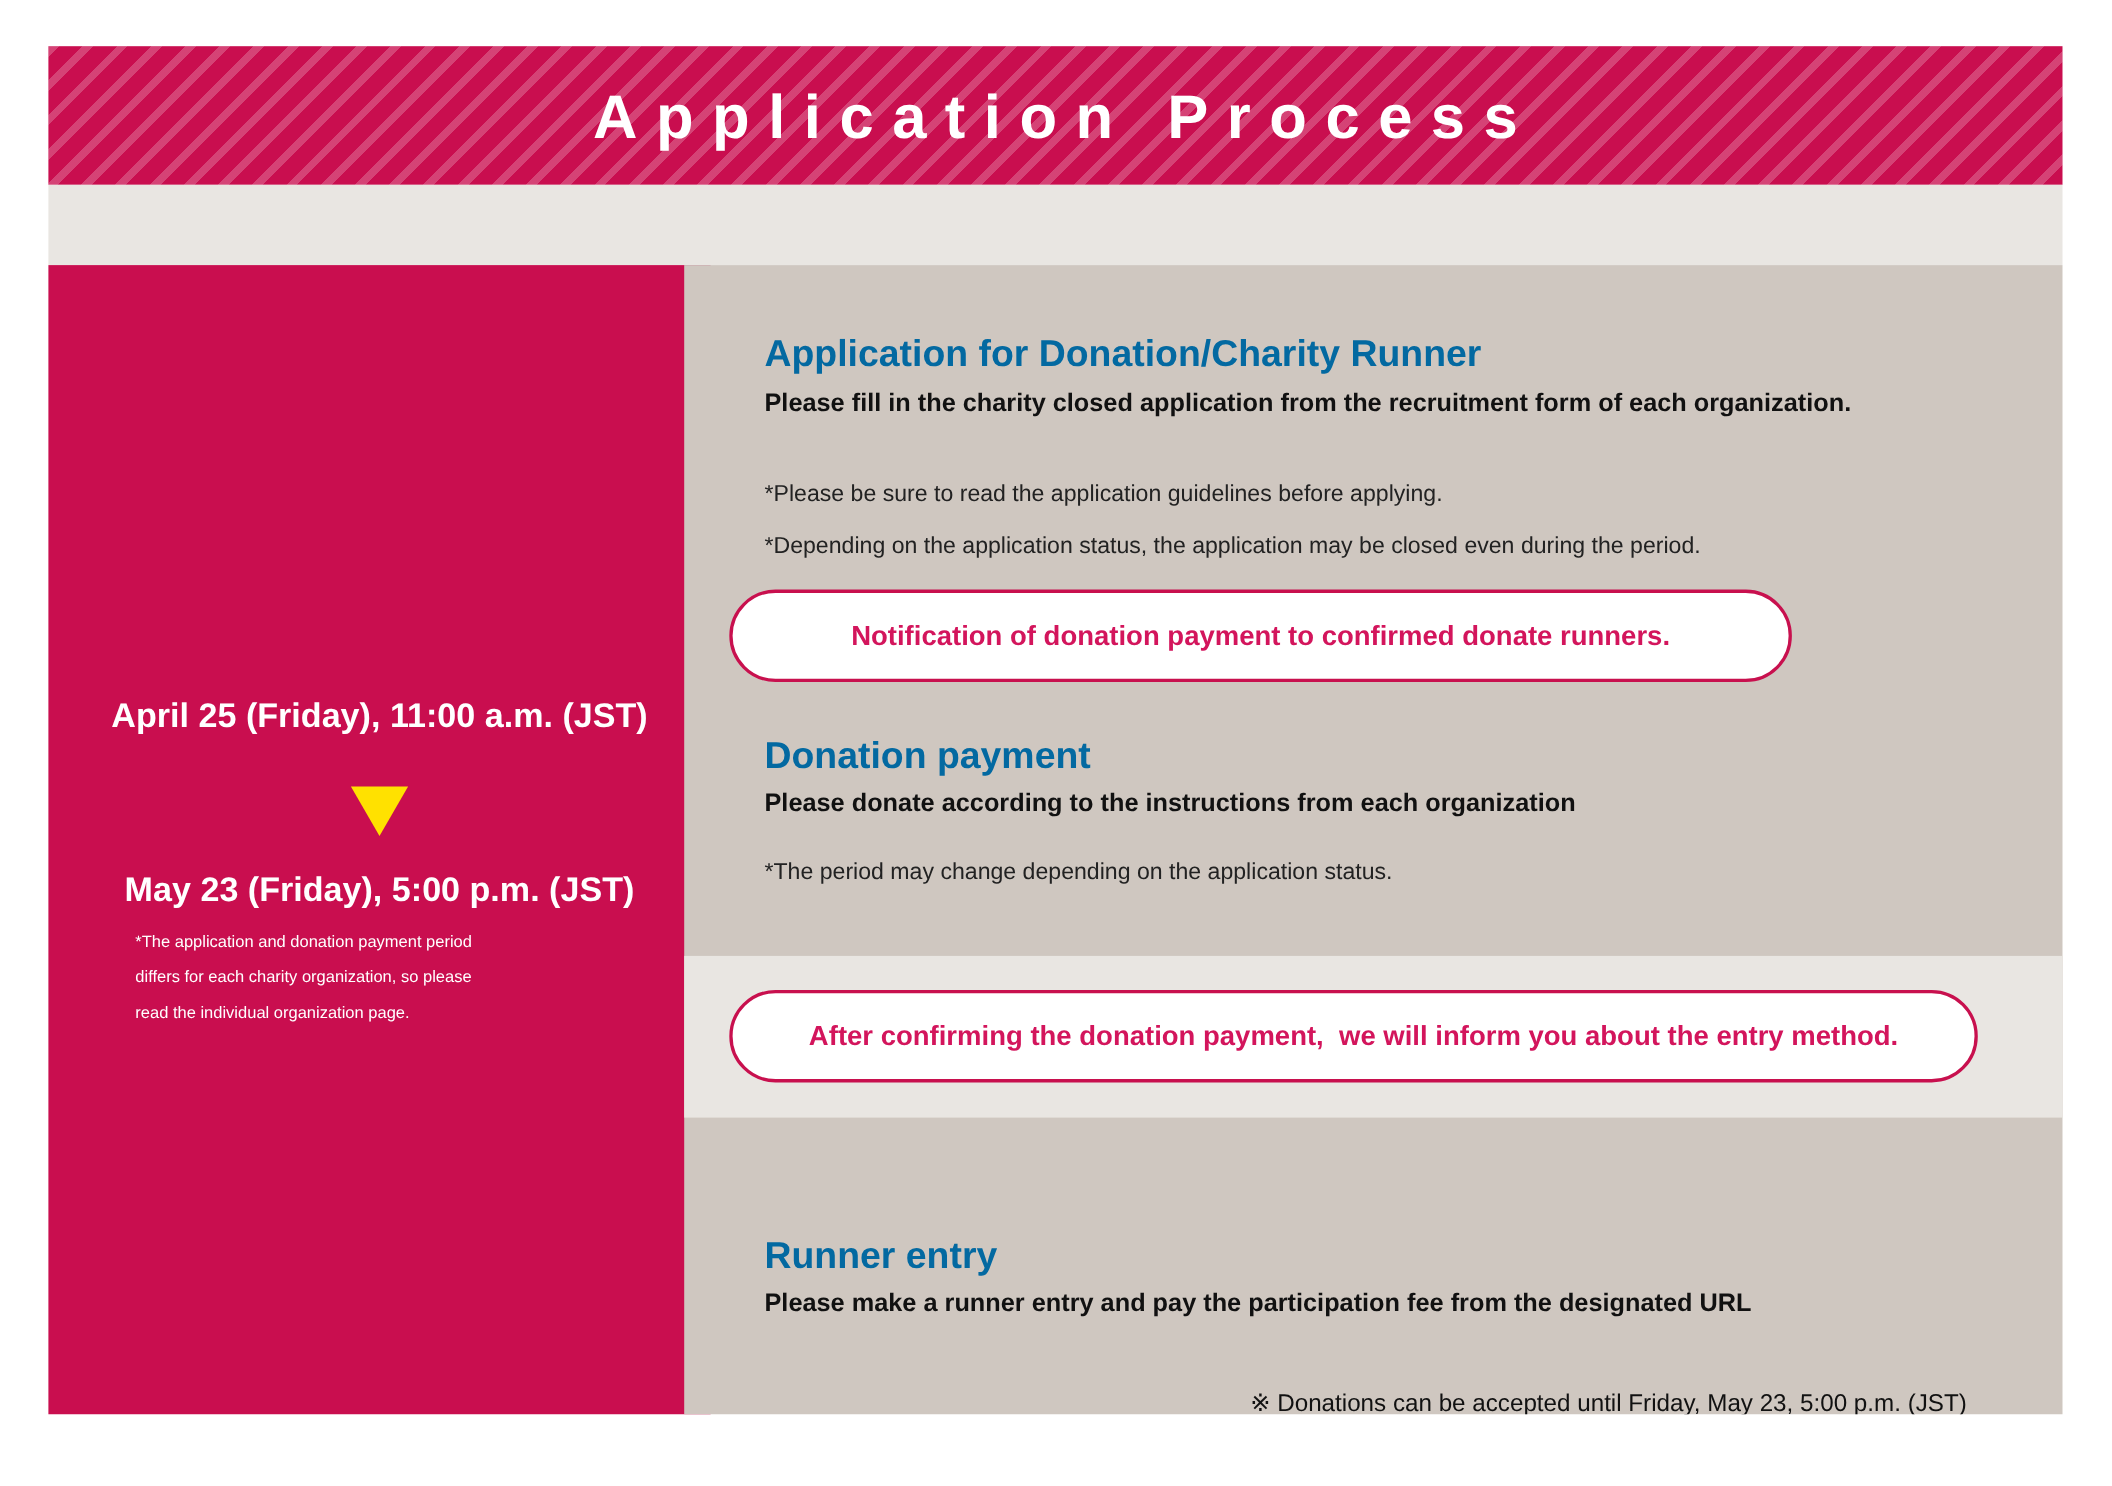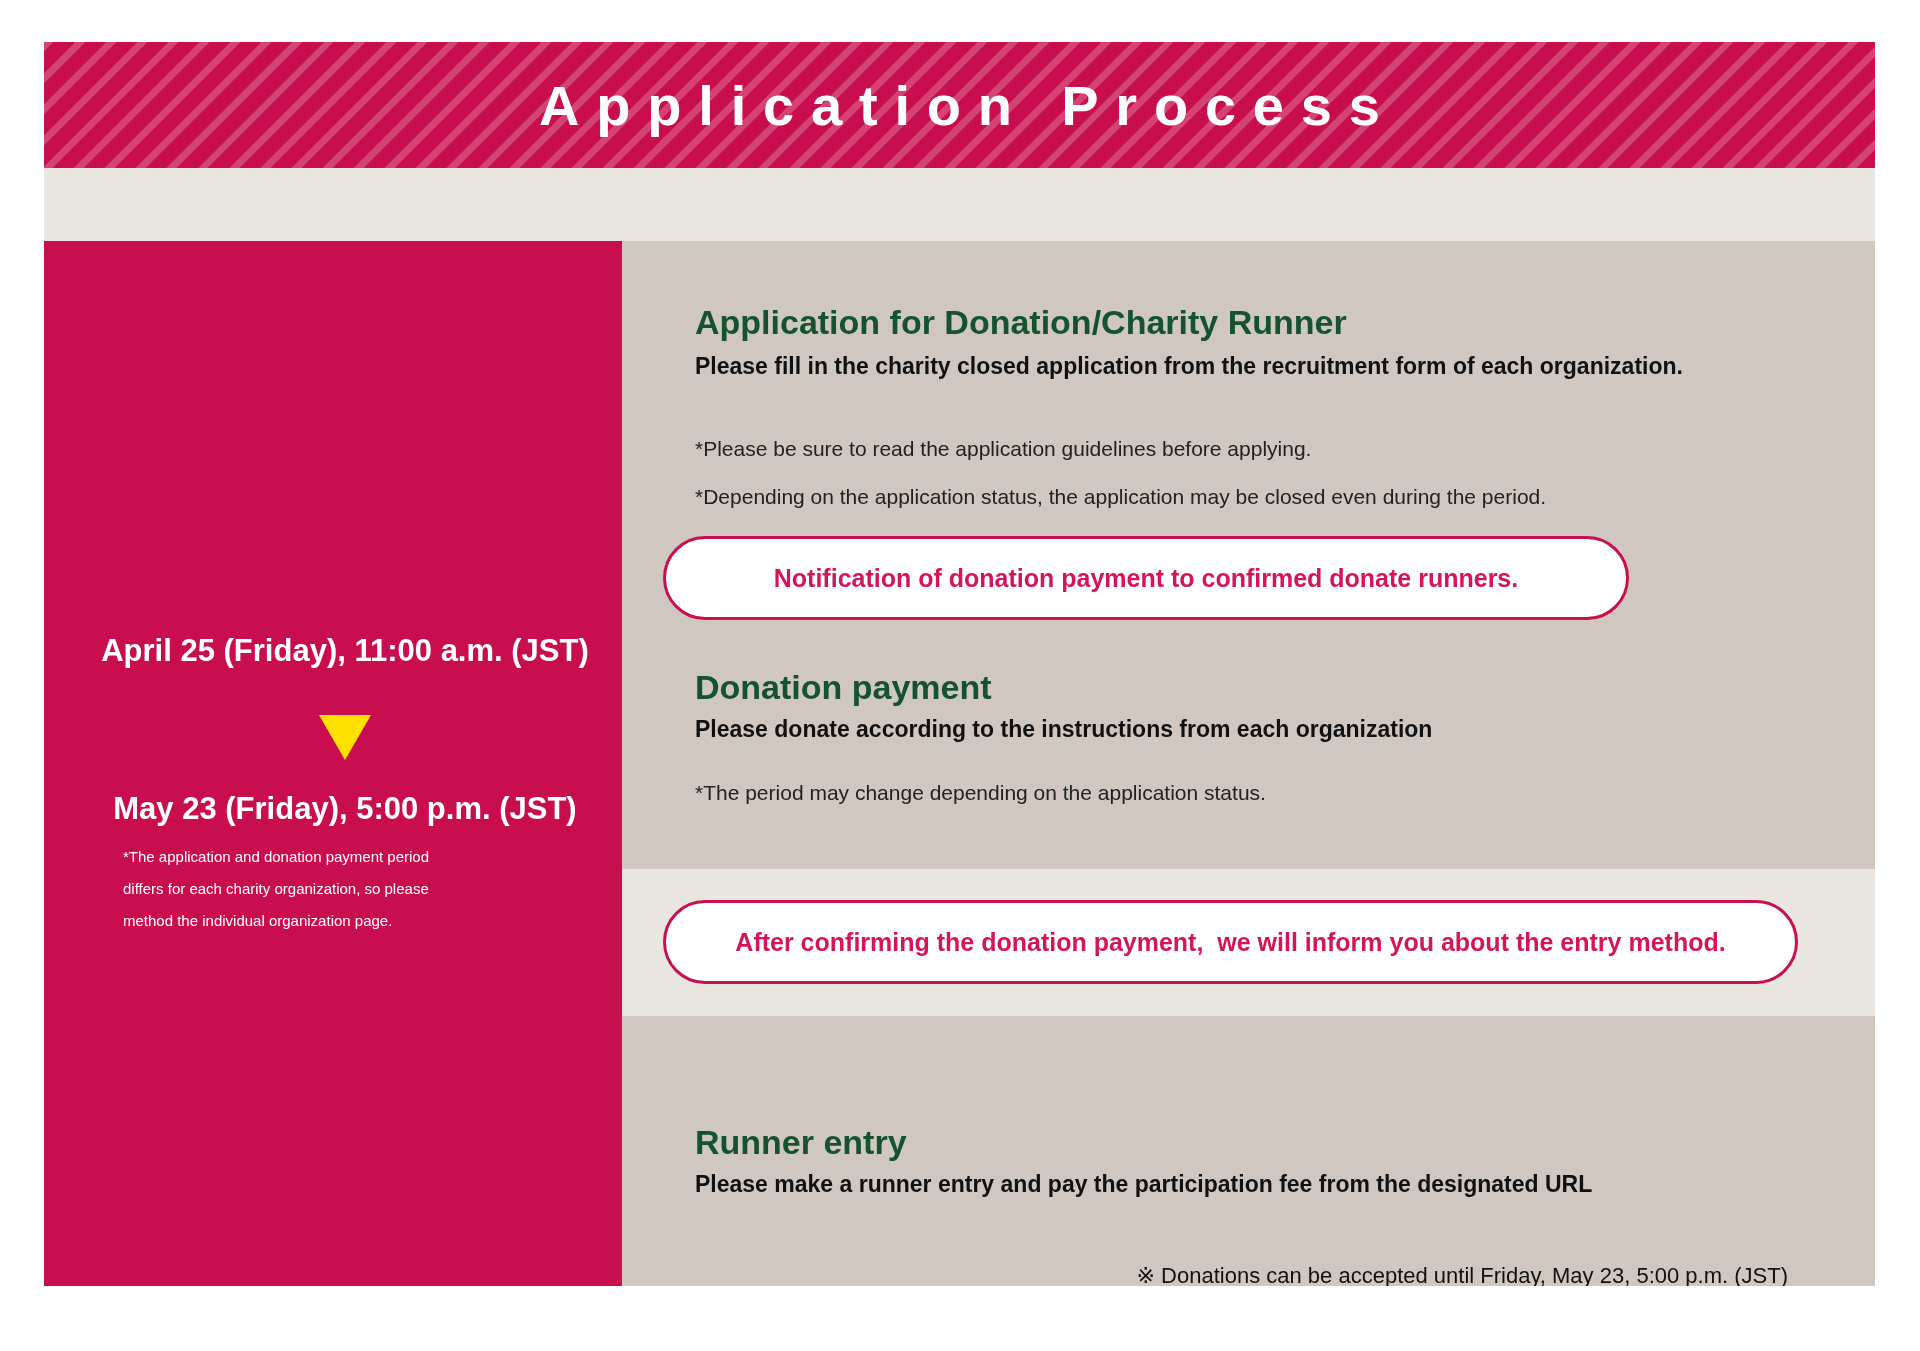--- a/index.html
+++ b/index.html
@@ -33,21 +33,21 @@
     border-left:26px solid transparent;border-right:26px solid transparent;
     border-top:45px solid #FFE100;
   }
   .tl-note{
     position:absolute;left:79px;top:600px;width:470px;
     font-size:15px;line-height:32px;font-weight:normal;color:#ffffff;
   }
   
   .main{position:absolute;left:578px;top:0;width:1253px;height:1066px;background:#CFC7C0;color:#111;}
   .band{position:absolute;left:0;top:628px;width:100%;height:147px;background:#E9E6E2;}
-  .h{position:absolute;left:73px;margin:0;color:#14532d;font-size:34px;font-weight:bold;white-space:nowrap;}
+  .h{position:absolute;left:73px;margin:0;color:#0369a1;font-size:34px;font-weight:bold;white-space:nowrap;}
   .body-line{position:absolute;left:73px;font-size:23px;font-weight:bold;white-space:nowrap;color:#111;}
   .note-line{position:absolute;left:73px;font-size:21px;font-weight:normal;white-space:nowrap;color:#222;}
   .pos-h1{top:62px;}
   .pos-body1{top:112px;}
   .pos-note1a{top:196px;}
   .pos-note1b{top:244px;}
   .pos-h2{top:427px;}
   .pos-body2{top:475px;}
   .pos-note2{top:540px;}
   .pos-h3{top:882px;}
@@ -78,21 +78,21 @@
 
   <div class="content">
 
     <aside class="timeline">
       <div class="date date-start">April 25 (Friday), 11:00 a.m. (JST)</div>
       <div class="tri"></div>
       <div class="date date-end">May 23 (Friday), 5:00 p.m. (JST)</div>
       <div class="tl-note">
         <div>*The application and donation payment period</div>
         <div>differs for each charity organization, so please</div>
-        <div>method the individual organization page.</div>
+        <div>read the individual organization page.</div>
       </div>
     </aside>
 
     <section class="main">
       <div class="band"></div>
 
       <h2 class="h pos-h1">Application for Donation/Charity Runner</h2>
       <div class="body-line pos-body1">Please fill in the charity closed application from the recruitment form of each organization.</div>
       <div class="note-line pos-note1a">*Please be sure to read the application guidelines before applying.</div>
       <div class="note-line pos-note1b">*Depending on the application status, the application may be closed even during the period.</div>

